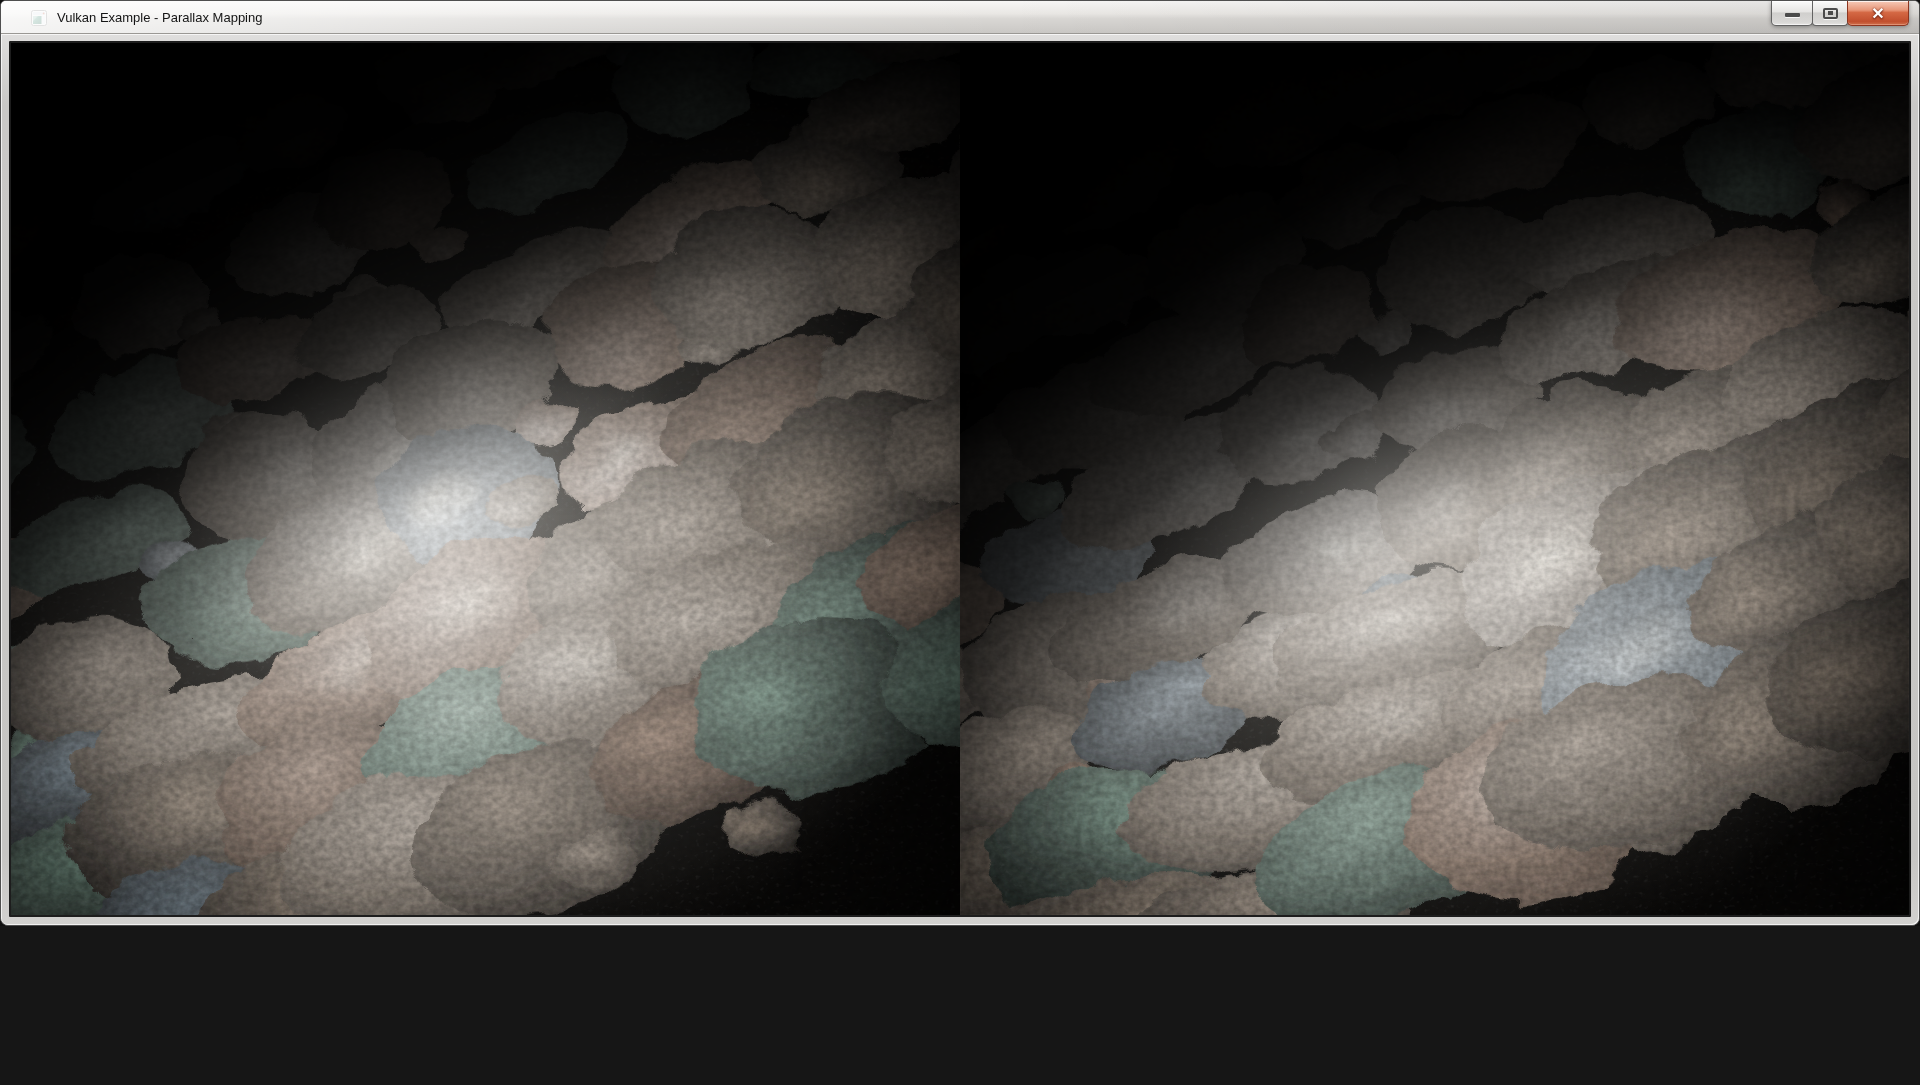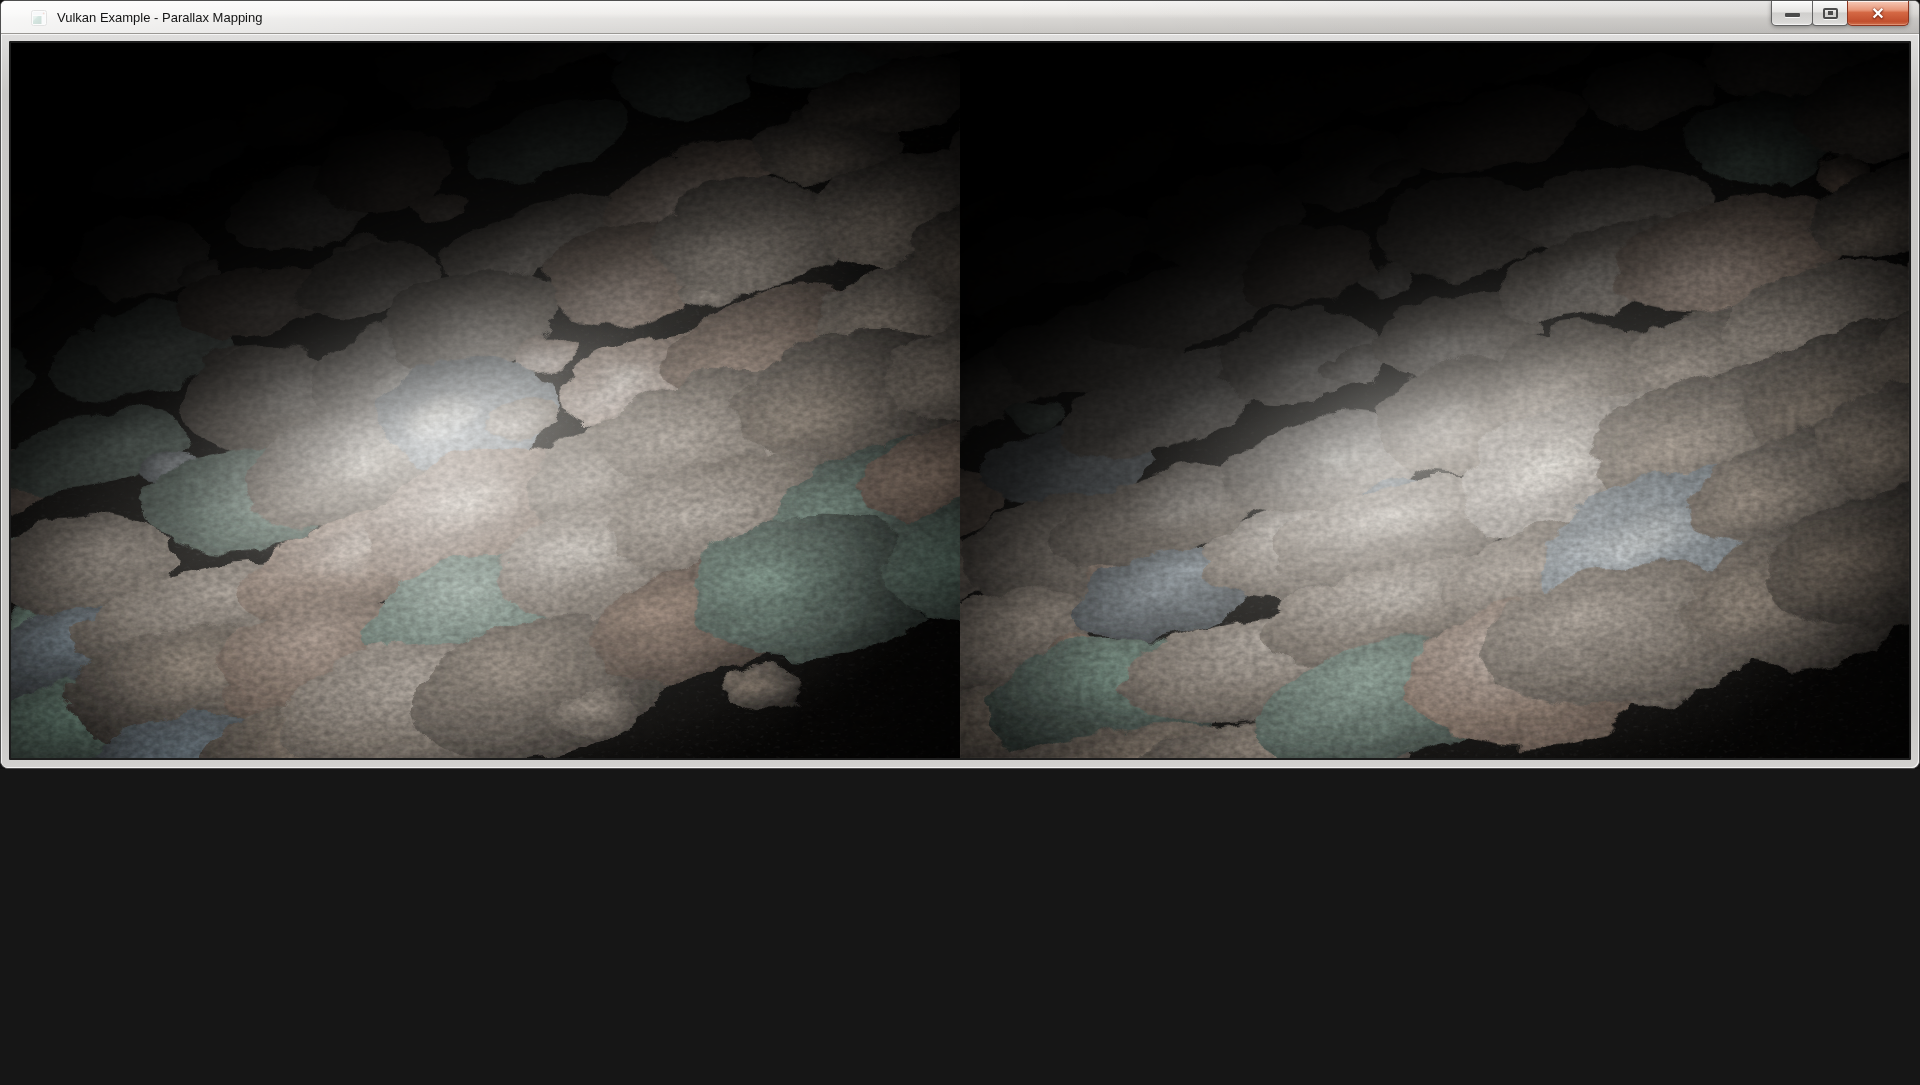--- a/index.html
+++ b/index.html
@@ -1,18 +1,18 @@
 <!DOCTYPE html>
 <html><head>
 <meta charset="utf-8">
 <style>
   html,body{margin:0;padding:0;background:#161616;}
   *{box-sizing:border-box;}
   .stage{
-    position:relative;width:1920px;height:769px;overflow:hidden;
+    position:relative;width:1920px;height:926px;overflow:hidden;
     font-family:"Liberation Sans",sans-serif;background:#101010;
   }
   
   .window{
     position:absolute;inset:0;border-radius:6px 6px 8px 8px;overflow:hidden;
     border:1px solid #4f4f4f;
     background:#cccccc;
     box-shadow:inset 0 0 0 1px rgba(255,255,255,.55);
   }
   .titlebar{

